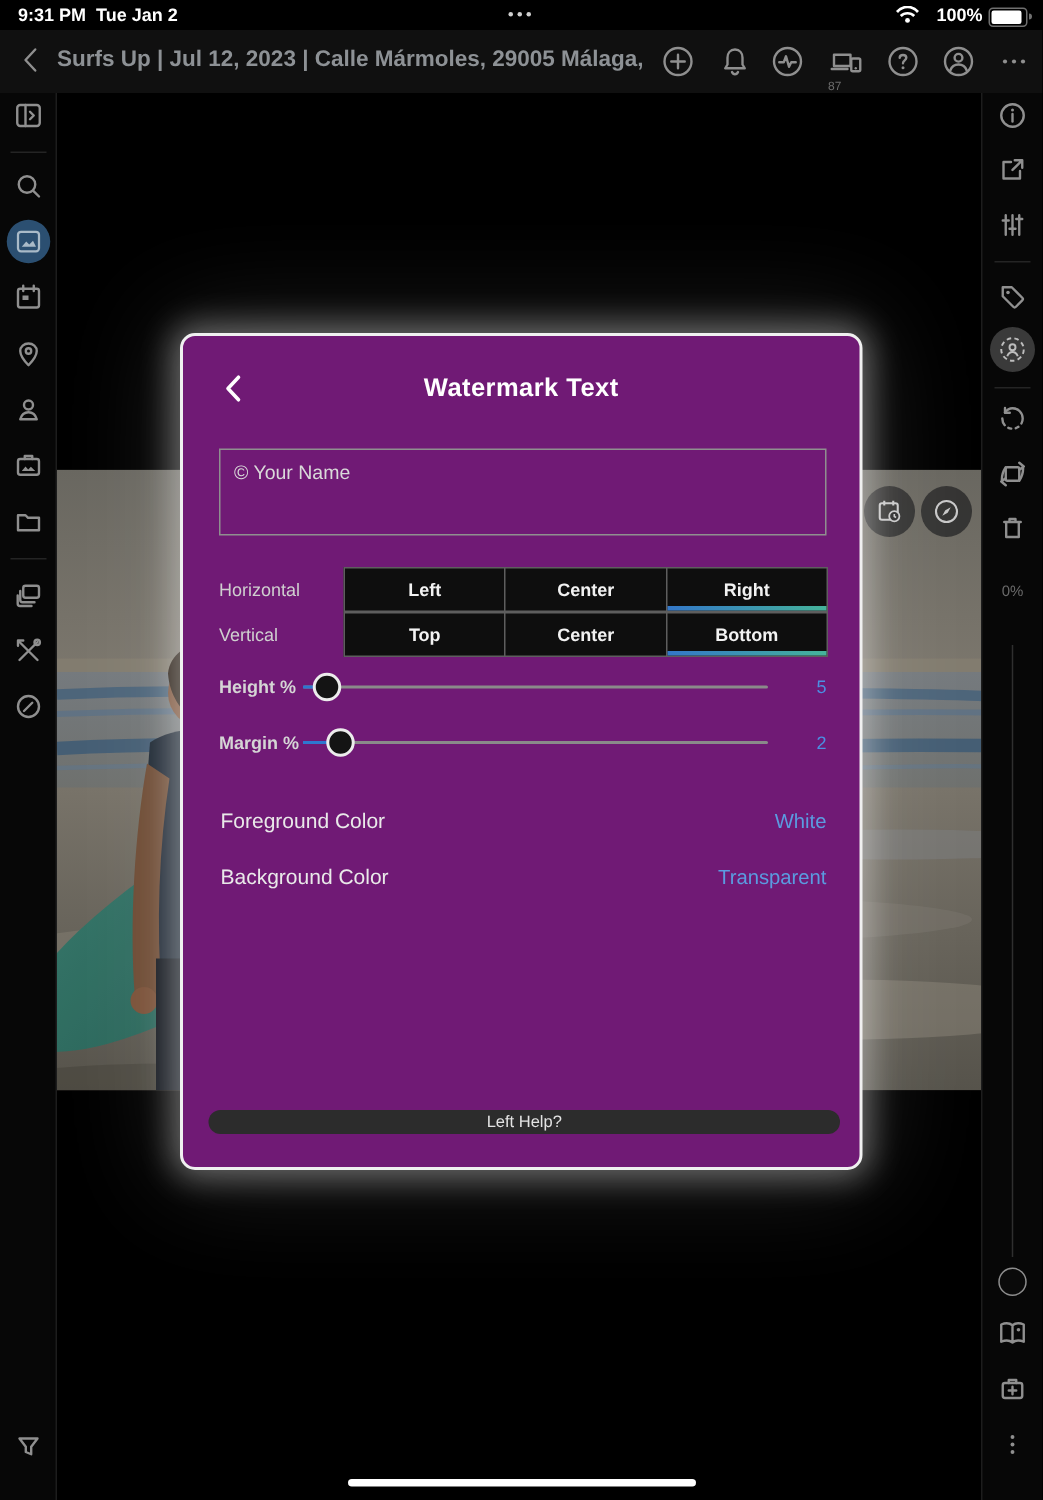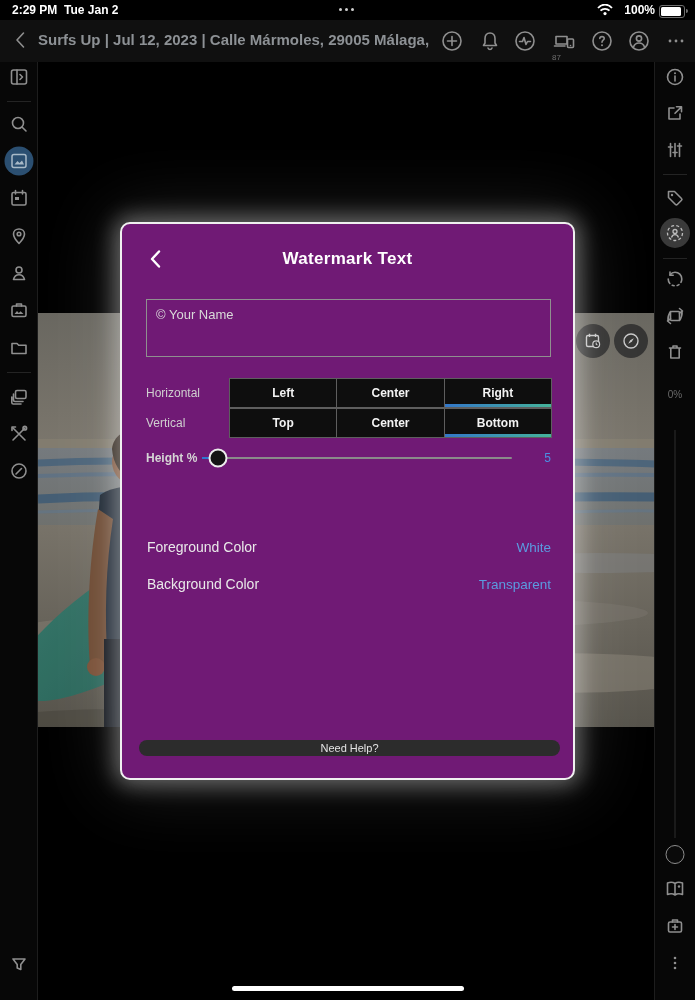--- a/index.html
+++ b/index.html
@@ -75,21 +75,21 @@
   #help-btn{position:absolute;left:17px;bottom:22px;width:421px;height:16px;border-radius:9px;background:#2c2c2c;
      text-align:center;font-size:11px;line-height:16px;color:#e3e3e3;cursor:pointer;}
 
   
   #home-indicator{left:232px;top:986px;width:232px;height:5px;border-radius:3px;background:#fff;}
 </style>
 </head>
 <body>
 
 <div id="statusbar" class="abs">
-  <span class="time">2:29 PM</span>
+  <span class="time">9:31 PM</span>
   <span class="date">Tue Jan 2</span>
   <span id="mt-dots">
       <i></i>
       <i></i>
       <i></i>
     </span>
   <span id="wifi">
     <svg width="16" height="12" viewBox="0 0 16 12">
         <path d="M1,4 C5,-0.5 11,-0.5 15,4" stroke="#fff" stroke-width="1.8" fill="none"></path>
         <path d="M3.5,6.7 C6,4.2 10,4.2 12.5,6.7" stroke="#fff" stroke-width="1.8" fill="none"></path>
@@ -416,26 +416,34 @@
   </div>
 
   <div class="sliderrow" style="top:224px">
     <span class="sllabel">Height %</span>
     <span class="track" style="--p:5%">
       <span class="trackfill"></span>
         <span class="thumb"></span>
     </span>
     <span class="slval">5</span>
   </div>
+  <div class="sliderrow" style="top:261px">
+    <span class="sllabel">Margin %</span>
+    <span class="track" style="--p:8%">
+      <span class="trackfill"></span>
+        <span class="thumb"></span>
+    </span>
+    <span class="slval">2</span>
+  </div>
 
   <div class="colorrow" style="top:352px">
     <span class="clabel">Background Color</span>
     <span class="cval">Transparent</span>
   </div>
   <div class="colorrow" style="top:315px">
     <span class="clabel">Foreground Color</span>
     <span class="cval">White</span>
   </div>
 
-  <div id="help-btn">Need Help?</div>
+  <div id="help-btn">Left Help?</div>
 </div>
 
 <div id="home-indicator" class="abs"></div>
 
 </body></html>

